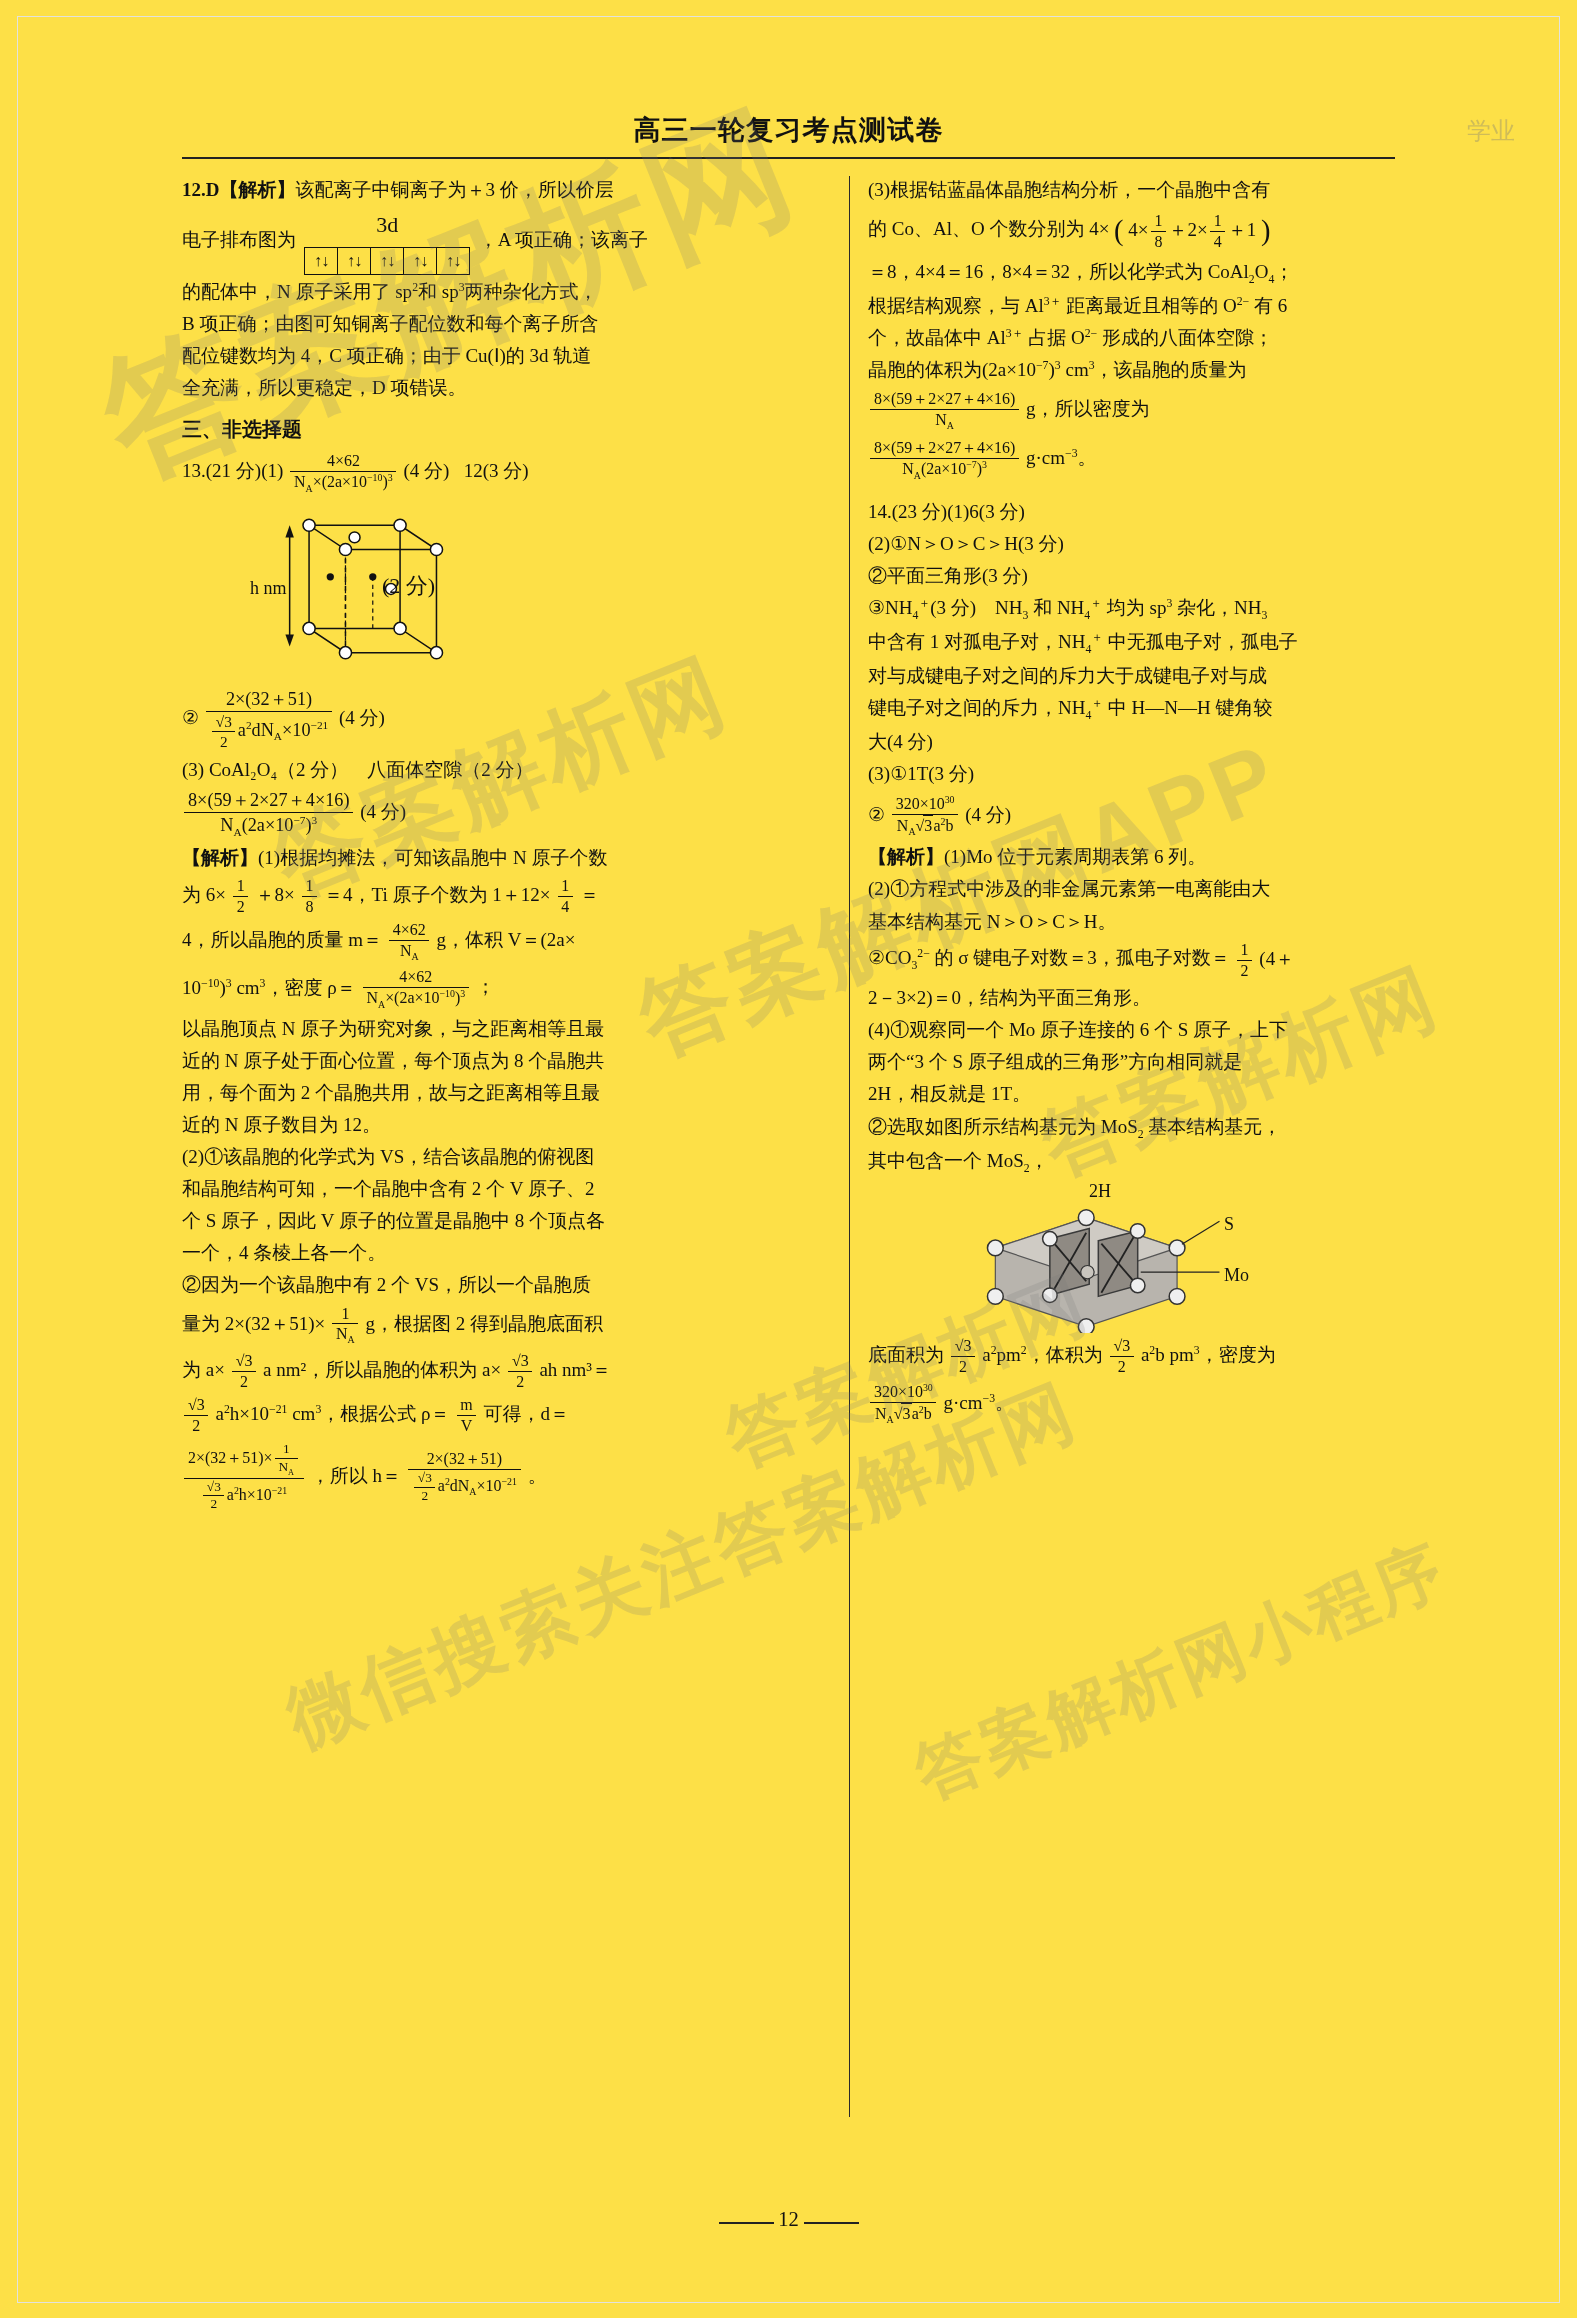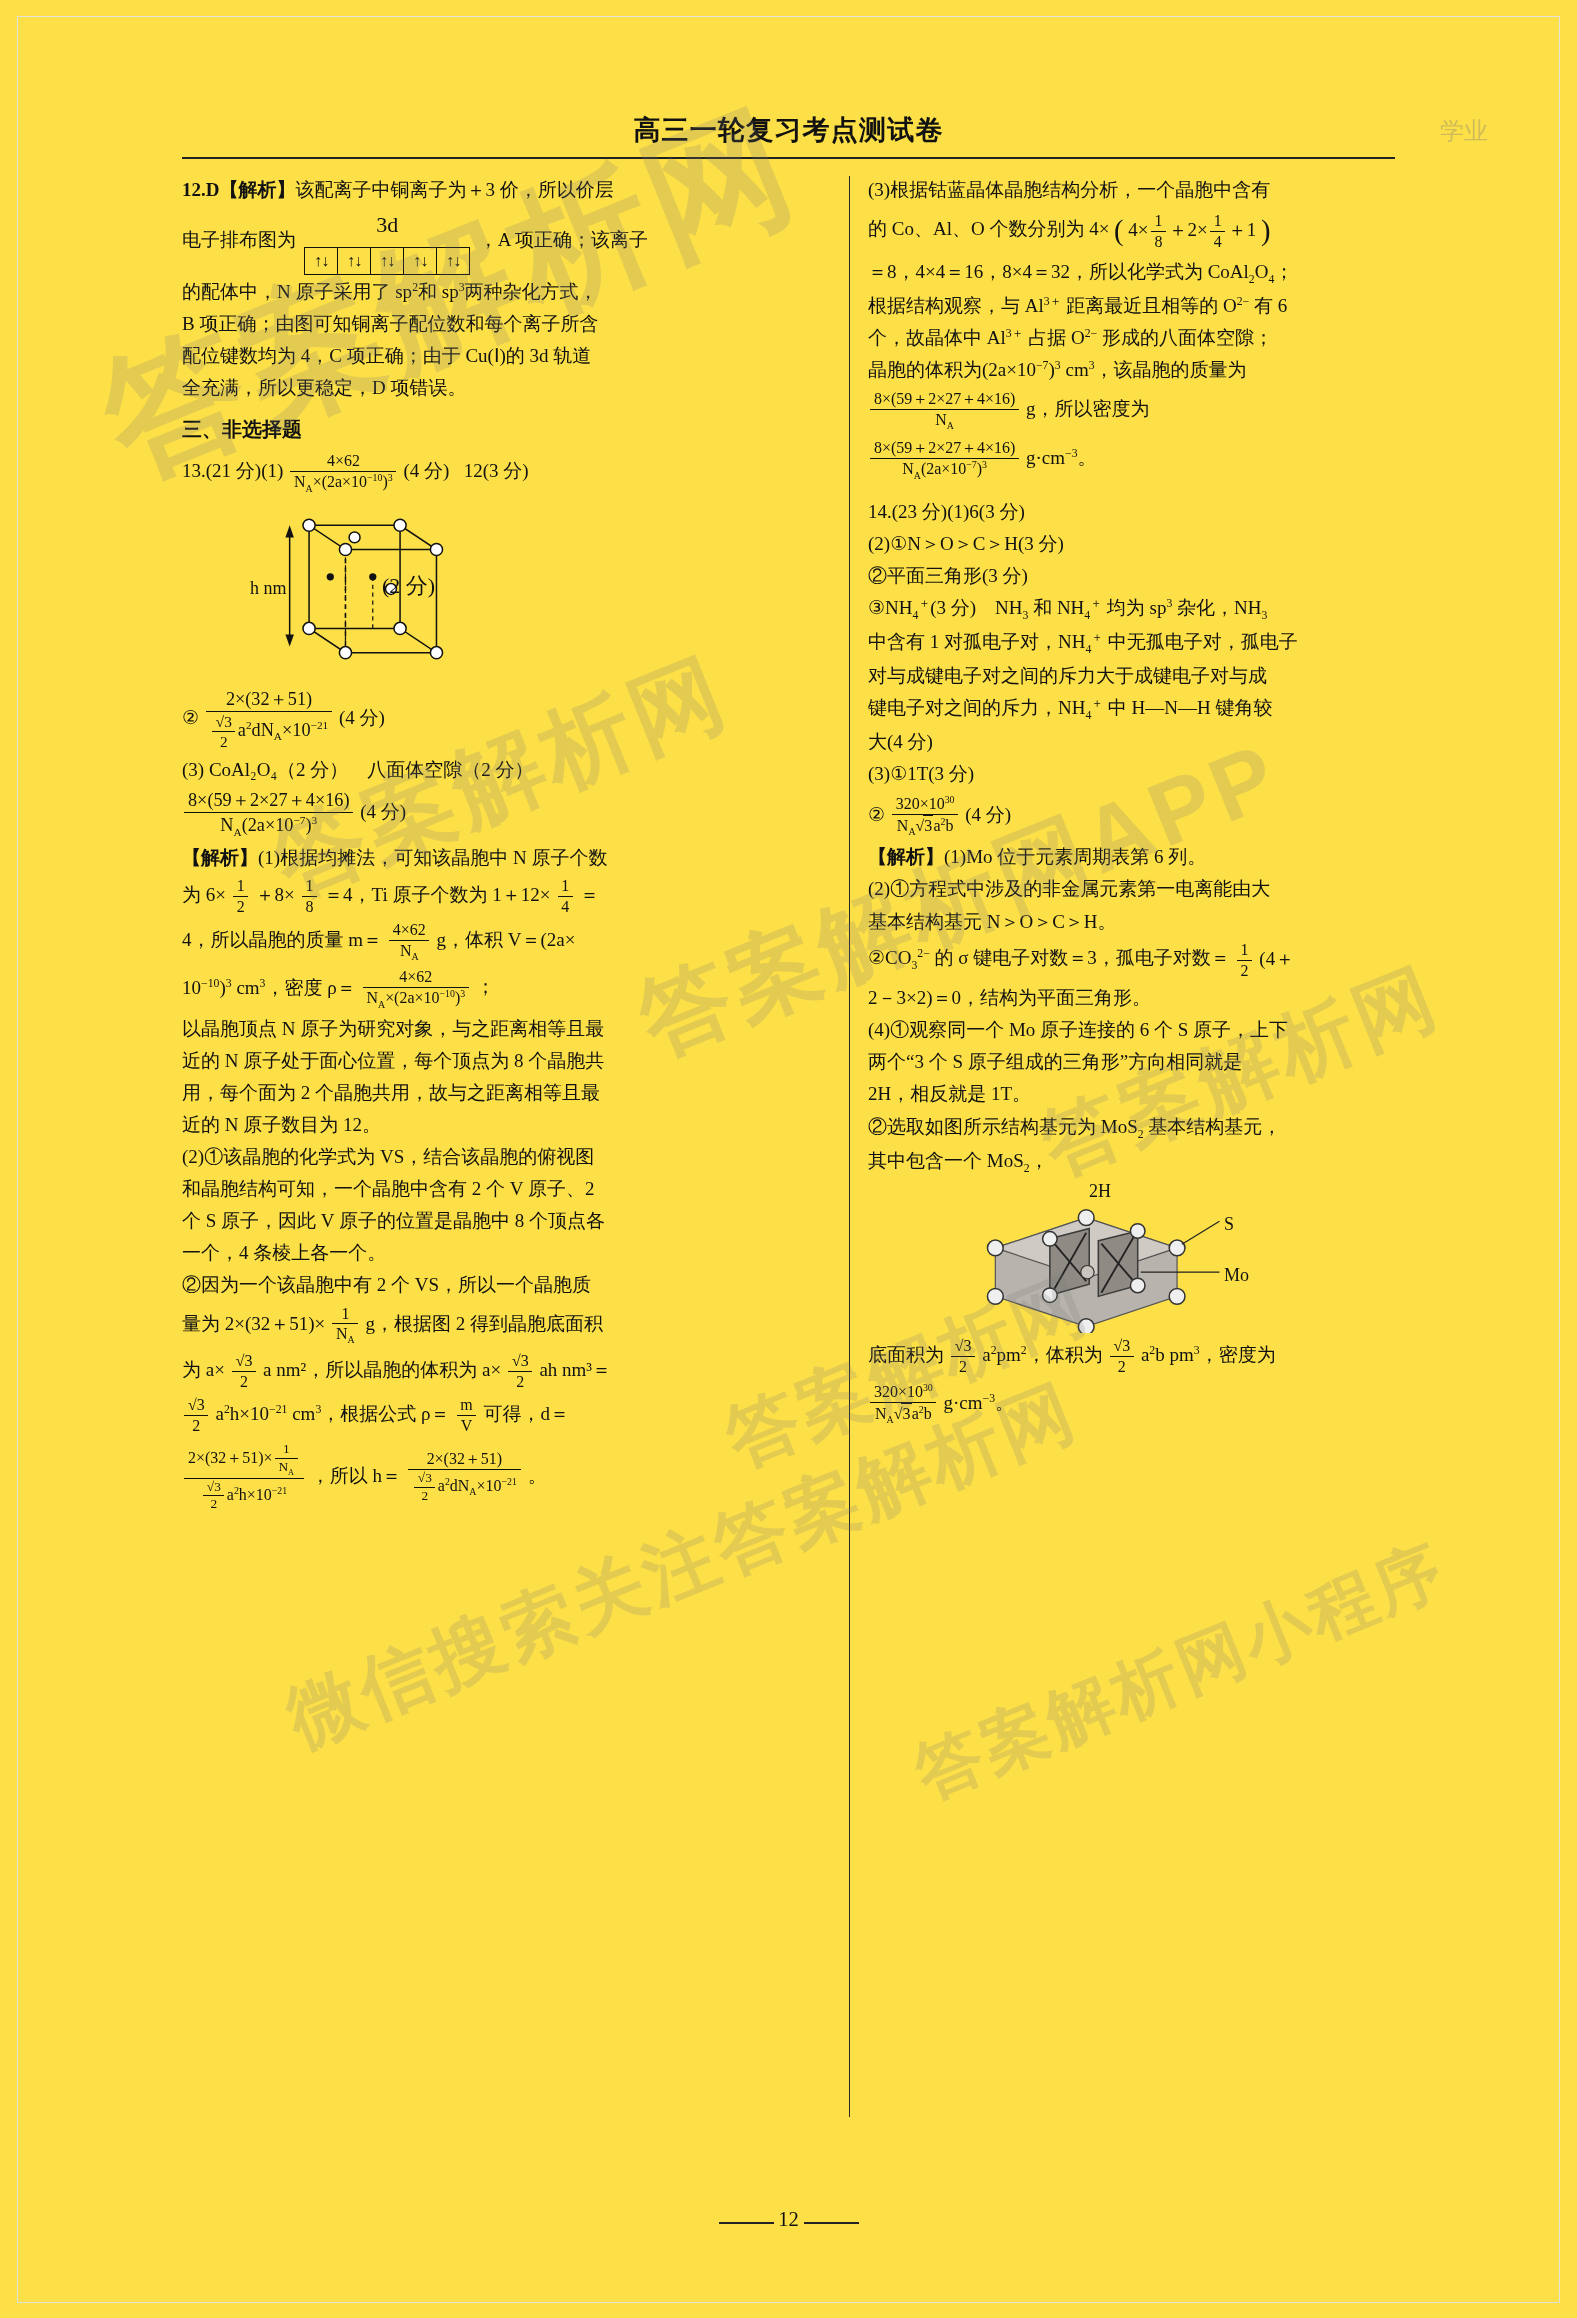--- a/index.html
+++ b/index.html
@@ -190,21 +190,21 @@
     position: absolute;
     top: 2222px;
     width: 55px; height: 1.8px;
     background: #222;
   }
   .pn-rule-l { left: 719px; }
   .pn-rule-r { left: 804px; }
 
   .corner-tr {
     position: absolute;
-    right: 89px; top: 115px;
+    right: 62px; top: 115px;
     font-size: 24px;
     color: rgba(120,120,120,0.35);
     font-family: "Liberation Sans", sans-serif;
   }
   .tight { line-height: 1.5; }
   .eqblock { margin: 4.9px 0 4.9px 0; }
 </style>
 </head>
 <body>
 

